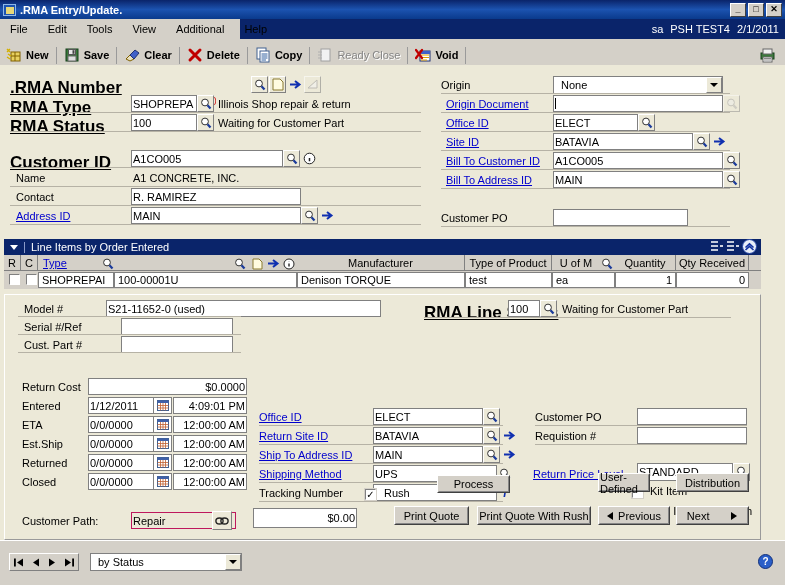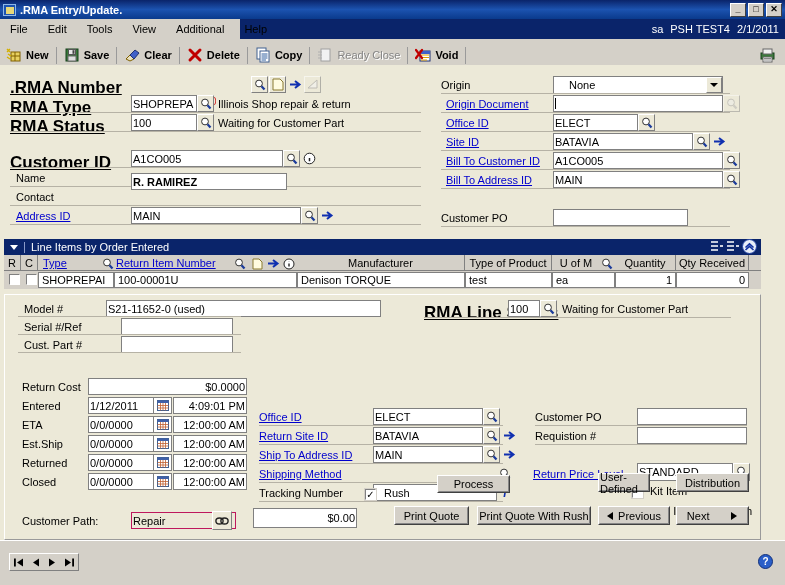--- a/index.html
+++ b/index.html
@@ -84,21 +84,21 @@
     width:17px; height:17px; background:#ece9d8;
     border-top:1px solid #fff; border-left:1px solid #fff;
     border-right:1px solid #808080; border-bottom:1px solid #808080;
     display:flex; align-items:center; justify-content:center;
   }
   .lookup svg, .plainicon svg { display:block; }
   .plainicon { width:16px; height:17px; display:flex; align-items:center; justify-content:center; }
 
   .drop {
     background:#fff; border:1px solid #808080; height:18px;
-    display:flex; align-items:center; font-size:11px; padding-left:15px;
+    display:flex; align-items:center; font-size:11px; padding-left:7px;
   }
   .drop .arrowbox {
     margin-left:auto; width:16px; height:16px; background:#ece9d8;
     border-top:1px solid #fff; border-left:1px solid #fff;
     border-right:1px solid #808080; border-bottom:1px solid #808080;
     display:flex; align-items:center; justify-content:center;
   }
   .tri-d { width:0;height:0;border-left:4px solid transparent;border-right:4px solid transparent;border-top:4px solid #000;}
 
   
@@ -344,21 +344,21 @@
           <path d="M6.5 4.4 V4.6 M6.5 6 V9.2" stroke="#222" stroke-width="1.5"></path>
         </svg>
     </span>
     <div style="position:absolute;left:10px;top:102px;width:411px;height:1px;background:#b6b2a5;"></div>
 
     <div style="position:absolute;left:16px;top:107px;" class="lbl">Name</div>
     <div class="fld ro" style="position:absolute;left:131px;top:104px;width:290px;">A1 CONCRETE, INC.</div>
     <div style="position:absolute;left:10px;top:121px;width:411px;height:1px;background:#b6b2a5;"></div>
 
     <div style="position:absolute;left:16px;top:126px;" class="lbl">Contact</div>
-    <div class="fld" style="position:absolute;left:131px;top:108px;width:156px;font-weight:bold;">R. RAMIREZ</div>
+    <div class="fld" style="position:absolute;left:131px;top:123px;width:170px;">R. RAMIREZ</div>
     <div style="position:absolute;left:10px;top:140px;width:411px;height:1px;background:#b6b2a5;"></div>
 
     <div style="position:absolute;left:16px;top:145px;" class="lbl-link">Address ID</div>
     <div class="fld" style="position:absolute;left:131px;top:142px;width:170px;">MAIN</div>
     <span class="lookup" style="position:absolute;left:301px;top:142px;">
       <svg width="12" height="12" viewBox="0 0 12 12">
           <circle cx="5" cy="4.5" r="3.4" fill="#fff" stroke="#333"></circle>
           <path d="M7.5 7.2 L10.5 10.5" stroke="#1a3a9a" stroke-width="2.2"></path>
         </svg>
     </span>
@@ -470,23 +470,20 @@
     <div class="gcell" style="left:21px;top:190px;width:17px;">C</div>
     <div class="gcell" style="left:38px;top:190px;width:65px;justify-content:flex-start;padding-left:5px;border-right:none;">
       <span class="lbl-link">Type</span>
     </div>
     <span class="plainicon" style="position:absolute;left:100px;top:190px;">
       <svg width="12" height="12" viewBox="0 0 12 12">
           <circle cx="5" cy="4.5" r="3.4" fill="#fff" stroke="#333"></circle>
           <path d="M7.5 7.2 L10.5 10.5" stroke="#1a3a9a" stroke-width="2.2"></path>
         </svg>
     </span>
-    <div class="gcell" style="left:116px;top:190px;width:120px;justify-content:flex-start;border-right:none;">
-      <span class="lbl-link">Return Item Number</span>
-    </div>
     <span class="plainicon" style="position:absolute;left:232px;top:190px;">
       <svg width="12" height="12" viewBox="0 0 12 12">
           <circle cx="5" cy="4.5" r="3.4" fill="#fff" stroke="#333"></circle>
           <path d="M7.5 7.2 L10.5 10.5" stroke="#1a3a9a" stroke-width="2.2"></path>
         </svg>
     </span>
     <span class="plainicon" style="position:absolute;left:249px;top:190px;">
       <svg width="11" height="12" viewBox="0 0 11 12">
           <path d="M1 1 H7 L10 4 V11 H1 Z" fill="#fffbe0" stroke="#8a7a30"></path>
         </svg>
@@ -584,20 +581,21 @@
         </svg>
     </span>
     <span class="plainicon" style="position:absolute;left:501px;top:381px;">
       <svg width="13" height="11" viewBox="0 0 13 11">
           <path d="M1 5.5 H9 M6 2 L10.5 5.5 L6 9" stroke="#1030b0" stroke-width="2" fill="none"></path>
         </svg>
     </span>
     <div style="position:absolute;left:259px;top:398px;width:244px;height:1px;background:#b6b2a5;"></div>
 
     <div style="position:absolute;left:259px;top:403px;" class="lbl-link">Shipping Method</div>
+    <div class="fld" style="position:absolute;left:373px;top:400px;width:124px;">UPS</div>
     <span class="plainicon" style="position:absolute;left:497px;top:400px;">
       <svg width="12" height="12" viewBox="0 0 12 12">
           <circle cx="5" cy="4.5" r="3.4" fill="#fff" stroke="#333"></circle>
           <path d="M7.5 7.2 L10.5 10.5" stroke="#1a3a9a" stroke-width="2.2"></path>
         </svg>
     </span>
     <div style="position:absolute;left:259px;top:417px;width:244px;height:1px;background:#b6b2a5;"></div>
 
     <div style="position:absolute;left:259px;top:422px;" class="lbl">Tracking Number</div>
     <div class="fld" style="position:absolute;left:373px;top:419px;width:124px;"></div>
@@ -764,20 +762,26 @@
           <path d="M1 0.5 L7 4.5 L1 8.5 Z" fill="#000"></path>
         </svg>
     </span>
     <span class="navbtn">
       <svg width="11" height="9" viewBox="0 0 11 9">
           <path d="M1 0.5 L7 4.5 L1 8.5 Z" fill="#000"></path>
           <rect x="8.2" y="0.5" width="1.8" height="8" fill="#000"></rect>
         </svg>
     </span>
   </div>
+  <div class="drop" style="position:absolute;left:90px;top:553px;width:152px;height:18px;">
+    <span>by Status</span>
+    <span class="arrowbox">
+        <span class="tri-d"></span>
+      </span>
+  </div>
   <span style="position:absolute;right:12px;top:554px;">
     <svg width="15" height="15" viewBox="0 0 15 15">
       <circle cx="7.5" cy="7.5" r="7" fill="#2a5ec8" stroke="#13307a"></circle>
       <text x="7.5" y="11.2" font-size="10" font-family="Liberation Sans, sans-serif" fill="#fff" text-anchor="middle" font-weight="bold">?</text>
     </svg>
   </span>
 
 </div>
 
 </body></html>

